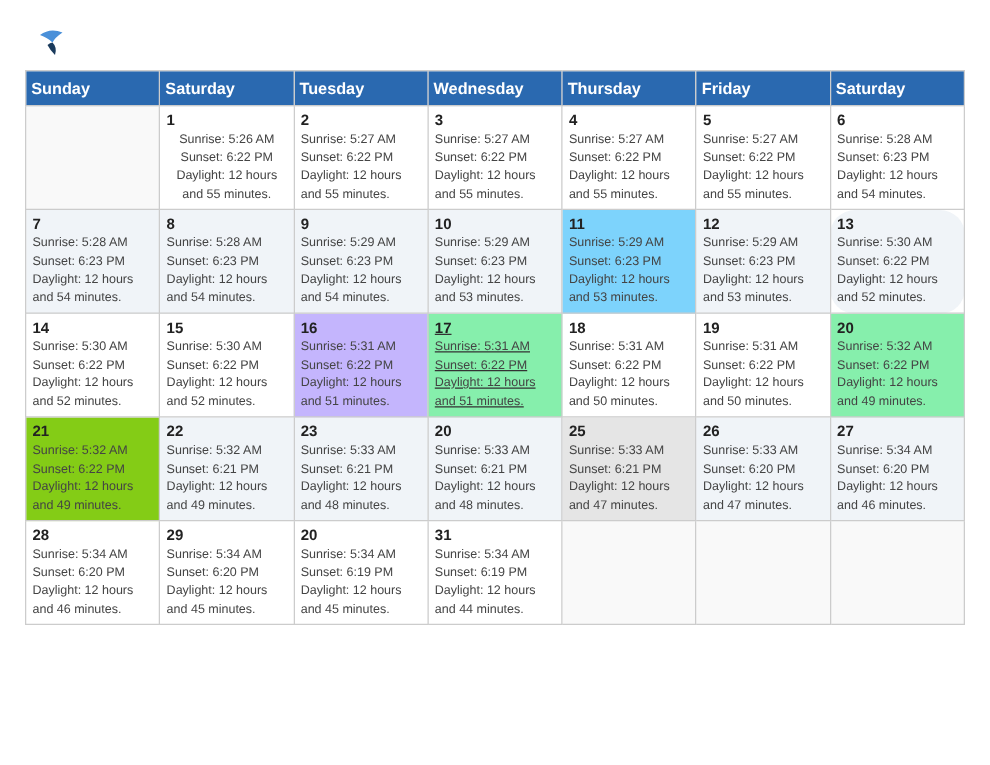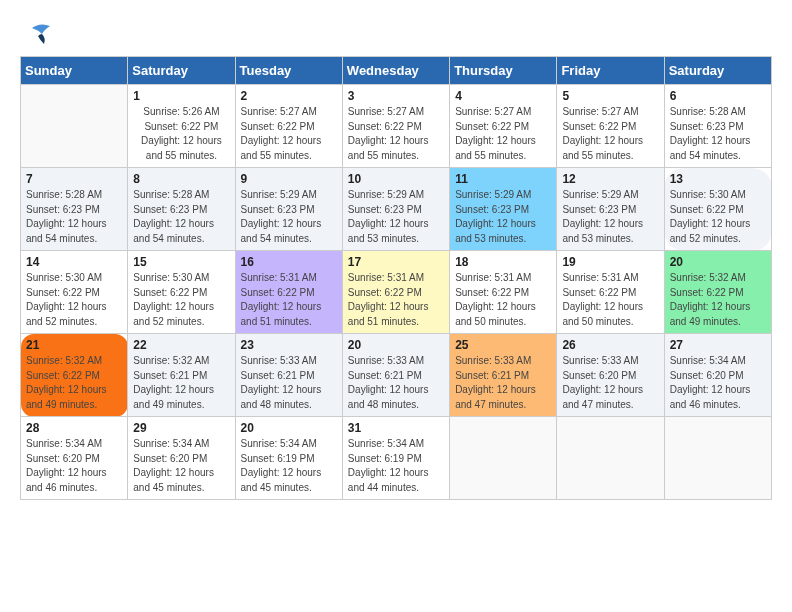--- a/index.html
+++ b/index.html
@@ -232,21 +232,21 @@
 Daylight: 12 hours
 and 52 minutes.</div>
         </td>
         <td style="background: #c4b5fd;">
           <span class="day-num">16</span>
           <div class="day-info" style="white-space: pre-line;">Sunrise: 5:31 AM
 Sunset: 6:22 PM
 Daylight: 12 hours
 and 51 minutes.</div>
         </td>
-        <td style="background: #fef9c3;">
+        <td style="background: #86efac; text-decoration: underline;">
           <span class="day-num">17</span>
           <div class="day-info" style="white-space: pre-line;">Sunrise: 5:31 AM
 Sunset: 6:22 PM
 Daylight: 12 hours
 and 51 minutes.</div>
         </td>
         <td style="background: rgb(255, 255, 255);">
           <span class="day-num">18</span>
           <div class="day-info" style="white-space: pre-line;">Sunrise: 5:31 AM
 Sunset: 6:22 PM
@@ -262,21 +262,21 @@
         </td>
         <td style="background: #86efac;">
           <span class="day-num">20</span>
           <div class="day-info" style="white-space: pre-line;">Sunrise: 5:32 AM
 Sunset: 6:22 PM
 Daylight: 12 hours
 and 49 minutes.</div>
         </td>
       </tr>
       <tr>
-        <td style="background: #f97316; border-radius: 13px;">
+        <td style="background: #84cc16;">
           <span class="day-num">21</span>
           <div class="day-info" style="white-space: pre-line;">Sunrise: 5:32 AM
 Sunset: 6:22 PM
 Daylight: 12 hours
 and 49 minutes.</div>
         </td>
         <td style="background: rgb(240, 244, 248);">
           <span class="day-num">22</span>
           <div class="day-info" style="white-space: pre-line;">Sunrise: 5:32 AM
 Sunset: 6:21 PM
@@ -290,21 +290,21 @@
 Daylight: 12 hours
 and 48 minutes.</div>
         </td>
         <td style="background: rgb(240, 244, 248);">
           <span class="day-num">20</span>
           <div class="day-info" style="white-space: pre-line;">Sunrise: 5:33 AM
 Sunset: 6:21 PM
 Daylight: 12 hours
 and 48 minutes.</div>
         </td>
-        <td style="background: #fdba74;">
+        <td style="background: #e5e5e5;">
           <span class="day-num">25</span>
           <div class="day-info" style="white-space: pre-line;">Sunrise: 5:33 AM
 Sunset: 6:21 PM
 Daylight: 12 hours
 and 47 minutes.</div>
         </td>
         <td style="background: rgb(240, 244, 248);">
           <span class="day-num">26</span>
           <div class="day-info" style="white-space: pre-line;">Sunrise: 5:33 AM
 Sunset: 6:20 PM

